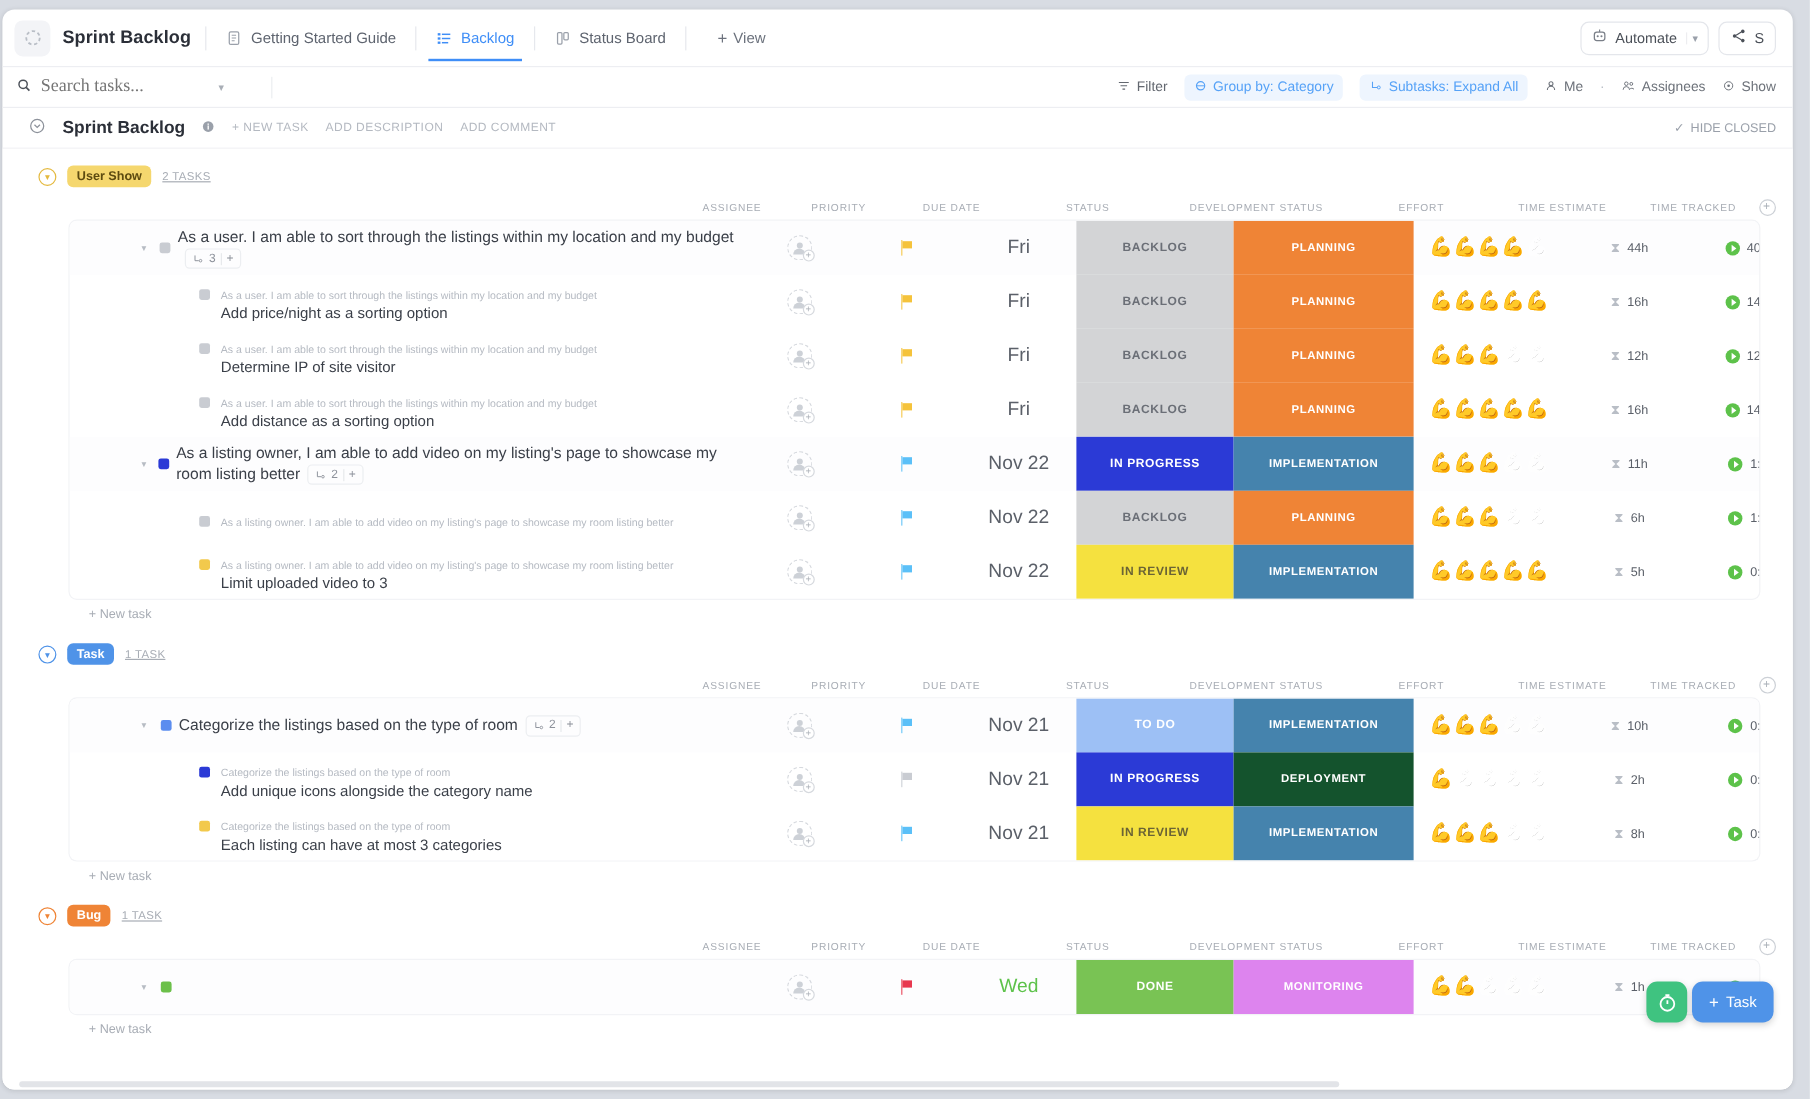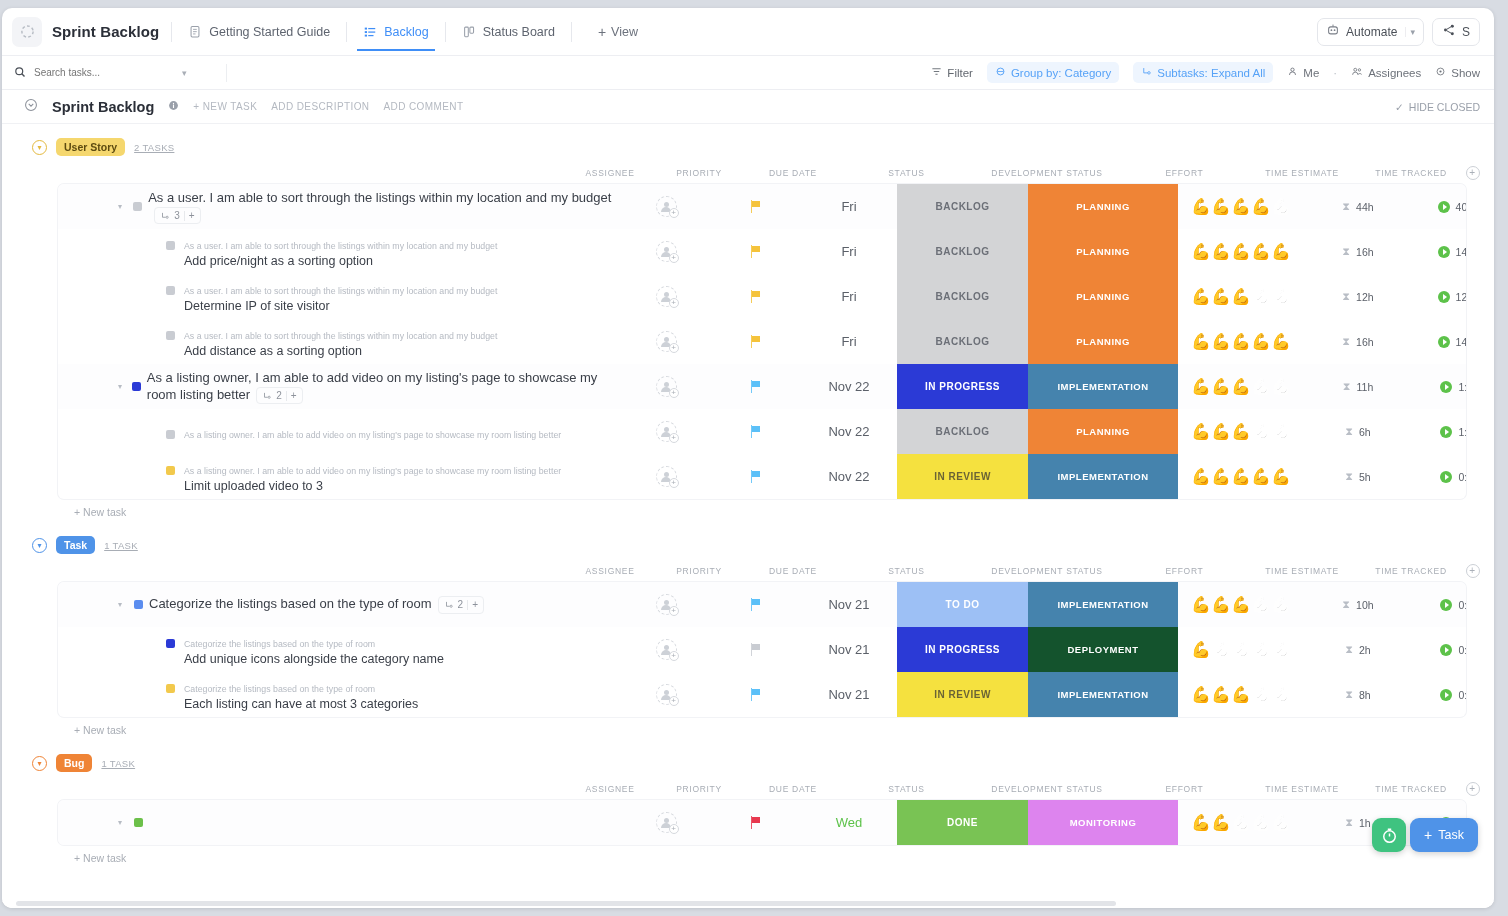--- a/index.html
+++ b/index.html
@@ -51,22 +51,22 @@
   .share-btn { display:flex; align-items:center; gap:6px; border:1px solid #e4e6eb; border-radius:7px; height:28px; padding:0 9px; font-size:12px; color:#4b5058; cursor:pointer;}
 
   
   .searchbar {
     height: 34px; display: flex; align-items: center;
     border-bottom: 1px solid #edeef2; padding: 0 14px 0 12px;
     font-size: 11.5px;
   }
   .search-wrap { display:flex; align-items:center; gap:8px; width: 200px; }
   .search-input {
-    border:none; outline:none; font-size:10px; color:#8d929b; width: 140px;
-    font-family: Liberation Sans, sans-serif; background: transparent;
+    border:none; outline:none; font-size:15px; color:#8d929b; width: 140px;
+    font-family: Liberation Serif, serif; background: transparent;
   }
   .search-caret { color:#a9aeb6; font-size:9px; }
   .vsep { width:1px; height:18px; background:#eceef1; margin:0 12px; }
   .sb-right { margin-left:auto; display:flex; align-items:center; gap:14px; }
   .sb-item { display:flex; align-items:center; gap:5px; color:#62676f; cursor:pointer; white-space:nowrap;}
   .sb-item.blue { color:#56a2f7; background:#eef5fe; border-radius:5px; padding:4px 8px; }
   .sb-item.muted { color:#6d727a; }
   .dot-sep { color:#b9bec6; }
 
   
@@ -98,21 +98,21 @@
   .chip-bug { background:#ef8436; }
   .grp-count { font-size:9.5px; color:#a8adb5; letter-spacing:.3px;text-decoration:underline; }
   .col-head { display:flex; align-items:center; height:22px; font-size:8.5px; color:#a8adb5; letter-spacing:.7px; }
   .row { display:flex; align-items:stretch; min-height:45px; position:relative; }
   .row.sub { min-height:45px; }
 
   
   .c-name   { width: 565px; flex:none; display:flex; align-items:center; padding-left:0; }
   .c-assn   { width: 86px; flex:none; display:flex; align-items:center; justify-content:center;}
   .c-prio   { width: 92px; flex:none; display:flex; align-items:center; justify-content:center;}
-  .c-due    { width: 96px; flex:none; display:flex; align-items:center; justify-content:center; font-size:13px; color:#5b6069;}
+  .c-due    { width: 96px; flex:none; display:flex; align-items:center; justify-content:center; font-size:16px; color:#5b6069;}
   .c-status { width: 131px; flex:none; display:flex; align-items:center; justify-content:center;
               font-size:10px; font-weight:bold; letter-spacing:.5px; }
   .c-dev    { width: 150px; flex:none; display:flex; align-items:center; justify-content:center;
               font-size:9.5px; font-weight:bold; letter-spacing:.5px; color:#fff;}
   .c-eff    { width: 125px; flex:none; display:flex; align-items:center; justify-content:center; gap:1px;}
   .c-est    { width: 110px; flex:none; display:flex; align-items:center; justify-content:center; gap:6px; font-size:10.5px; color:#5b6069;}
   .c-trk    { width: 108px; flex:none; display:flex; align-items:center; justify-content:center; gap:6px; font-size:10.5px; color:#5b6069;text-align:center;}
   .c-plus   { flex:1; display:flex; align-items:center; justify-content:center; }
 
   .col-head .c-name { padding-left: 0; }
@@ -376,21 +376,21 @@
       <span>✓</span>
       <span>HIDE CLOSED</span>
     </span>
   </div>
 
   <div class="body">
     <div id="groups-container">
         <div class="group">
           <div class="group-head">
             <span class="grp-caret">▾</span>
-            <span class="grp-chip chip-userstory">User Story</span>
+            <span class="grp-chip chip-userstory">User Show</span>
             <span class="grp-count">2 TASKS</span>
           </div>
           <div style="padding-left:0;padding-right:14px;">
             <div class="col-head">
               <div class="c-name"></div>
               <div class="c-assn">ASSIGNEE</div>
               <div class="c-prio">PRIORITY</div>
               <div class="c-due" style="font-size:8.5px;color:#a8adb5;letter-spacing:.7px">DUE DATE</div>
               <div class="c-status">STATUS</div>
               <div class="c-dev" style="color:#a8adb5;font-weight:normal;font-size:8.5px">DEVELOPMENT STATUS</div>

